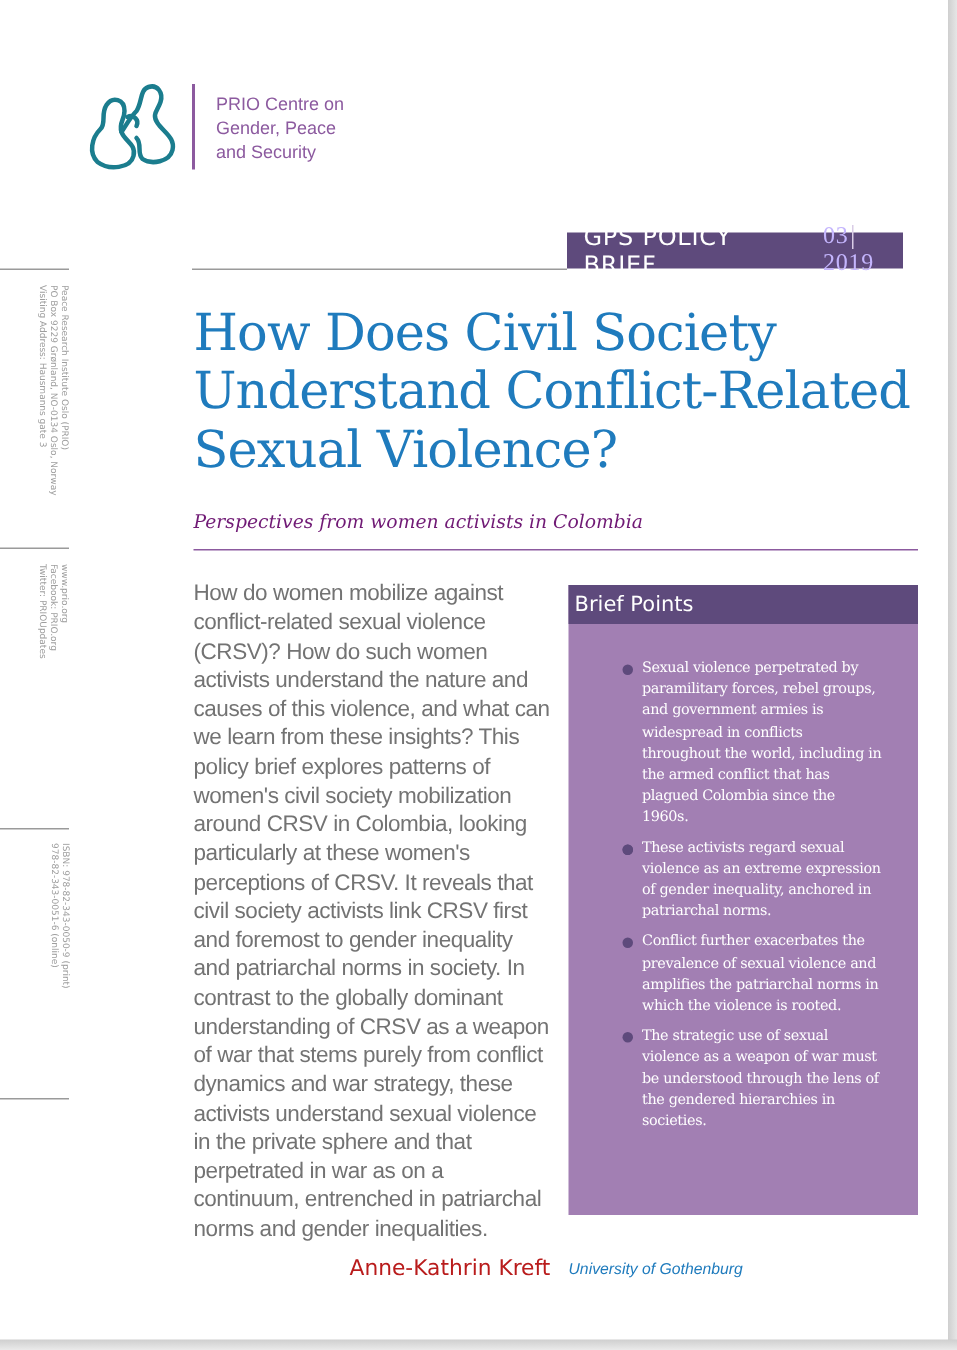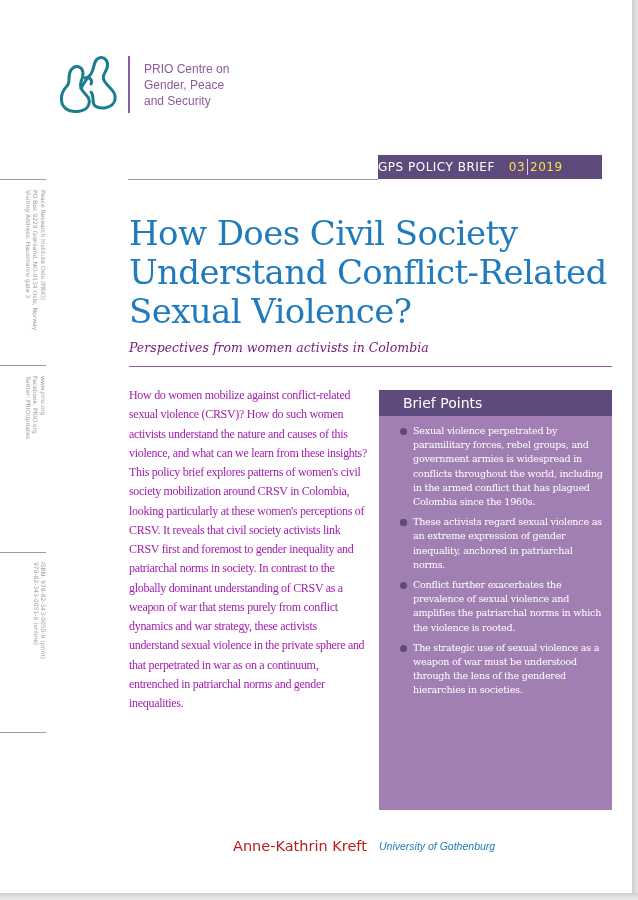--- a/index.html
+++ b/index.html
@@ -31,62 +31,62 @@
     }
 
     
     .rule { position: absolute; height: 1px; background: #9a9a9a; }
     .rule.purple { background: #8c5a9f; }
 
     
     .badge {
       position: absolute; left: 378px; top: 155px; width: 224px; height: 24px;
       background: #5e4a7c; color: #ffffff;
-      font-family: "DejaVu Sans", sans-serif; font-size: 12px; letter-spacing: 0.5px;
-      display: flex; align-items: center; box-sizing: border-box;
+      font-family: "DejaVu Sans", sans-serif; font-size: 16px; letter-spacing: 0.5px;
+      display: flex; align-items: center; padding-left: 11px; box-sizing: border-box;
     }
-    .badge .num { color: #fde047; margin-left: 14px; }
+    .badge .num { color: #c4b5fd; margin-left: 14px; font-family: Liberation Serif, serif; }
     .badge .sep { display: inline-block; width: 1px; height: 16px; background: #d9cce6; margin: 0 2px; vertical-align: middle; }
 
     
     .side {
       position: absolute; font-family: "DejaVu Sans", sans-serif; font-size: 6px; line-height: 7.5px;
       color: #9e9e9e; writing-mode: vertical-rl; white-space: pre;
     }
 
     
     .title {
-      position: absolute; left: 129px; top: 214px; width: 490px;
+      position: absolute; left: 129px; top: 203px; width: 490px;
       font-family: "DejaVu Serif", serif; font-size: 34px; line-height: 39px;
       color: #1f7bbd; margin: 0; font-weight: normal; letter-spacing: -0.6px;
     }
     .subtitle {
       position: absolute; left: 129px; top: 340px;
       font-family: "DejaVu Serif", serif; font-style: italic; font-size: 12.5px;
       color: #701a75;
     }
 
     
     .intro {
       position: absolute; left: 129px; top: 386px; width: 238px;
-      font-family: Liberation Serif, serif; font-size: 12px; line-height: 19.25px;
-      color: #a21caf; letter-spacing: -0.3px;
+      font-family: Liberation Sans, sans-serif; font-size: 15px; line-height: 19.25px;
+      color: #737373; letter-spacing: -0.3px;
     }
 
     
     .brief {
       position: absolute; left: 379px; top: 390px; width: 233px; height: 420px;
       background: #a27fb3;
     }
     .brief-header {
       height: 26px; background: #5e4a7c; color: #ffffff;
       font-family: "DejaVu Sans", sans-serif; font-size: 14px;
-      display: flex; align-items: center; padding-left: 24px;
+      display: flex; align-items: center; padding-left: 4px;
     }
-    .brief-list { list-style: none; margin: 1px; padding: 7px 6px 0 20px; }
+    .brief-list { list-style: none; margin: 16px; padding: 7px 6px 0 20px; }
     .brief-list li {
       position: relative; padding-left: 13px; margin-bottom: 6px;
       font-family: "DejaVu Serif", serif; font-size: 9.6px; line-height: 14.2px;
       color: #ffffff; letter-spacing: -0.25px;
     }
     .brief-list li .bullet {
       position: absolute; left: 0; top: 4px; width: 7px; height: 7px; border-radius: 50%;
       background: #5e4a7c;
     }
 

